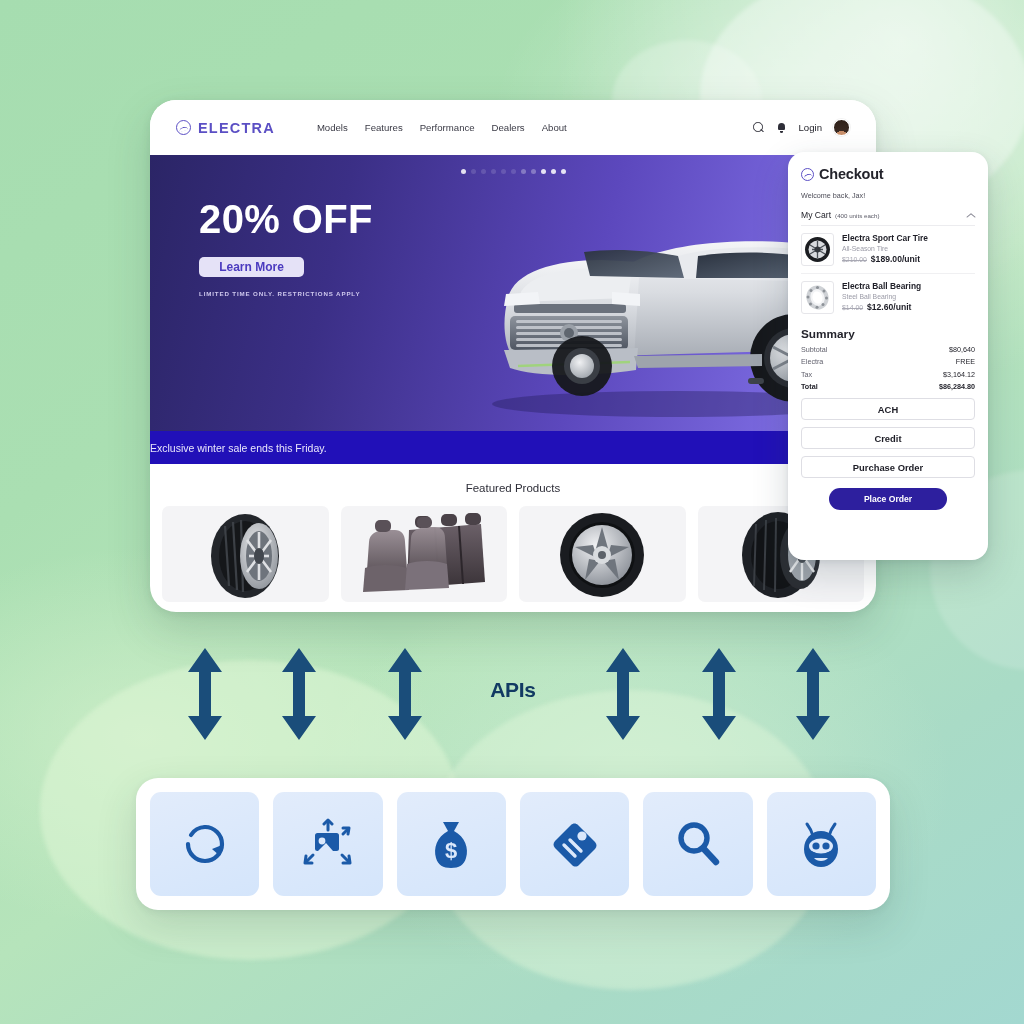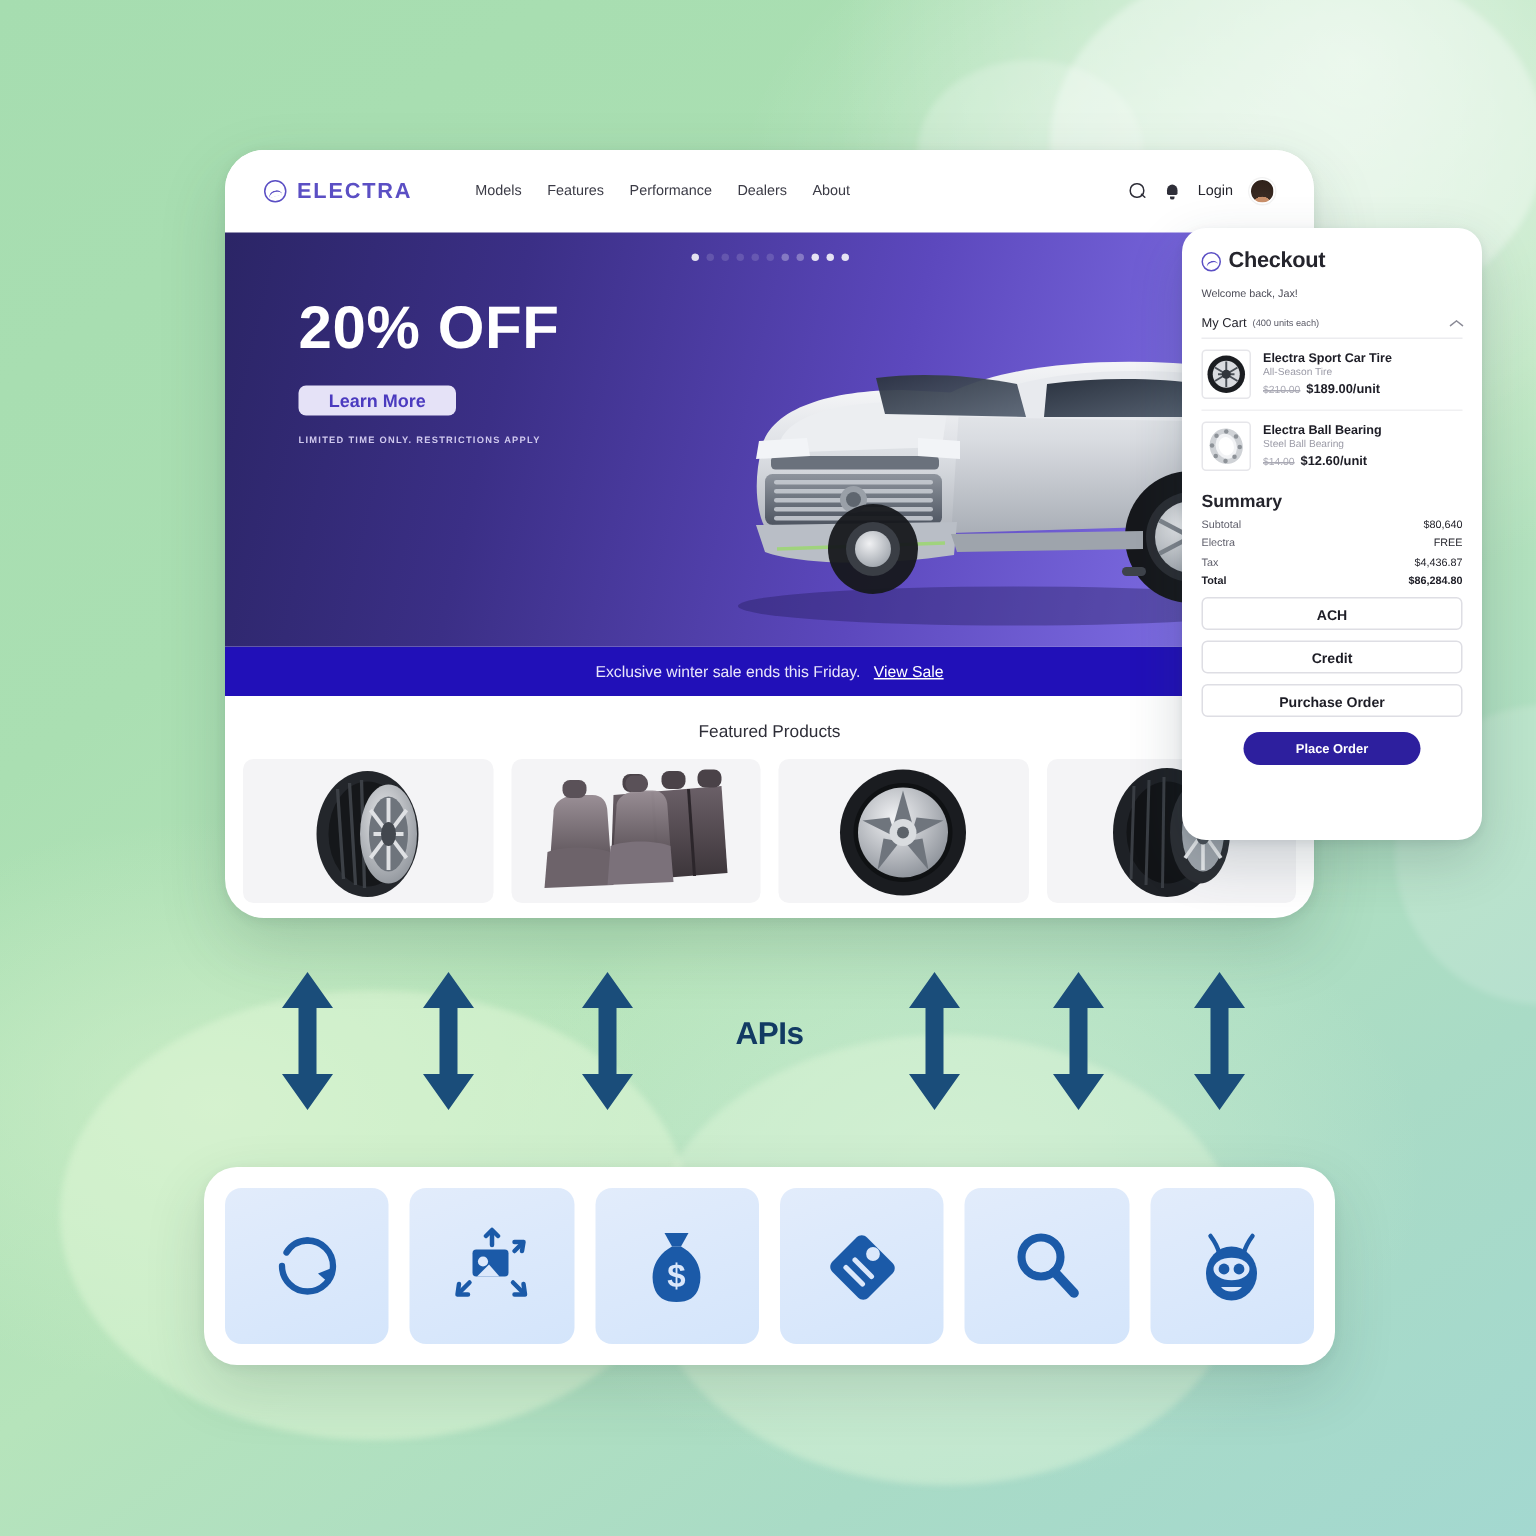--- a/index.html
+++ b/index.html
@@ -103,21 +103,21 @@
     font-size: 12px; font-weight: 700; color: #4b3bbf; border: none; cursor: pointer;
   }
   .hero-fine {
     margin-top: 13px; font-size: 6.2px; letter-spacing: 0.85px; color: #cfc8ee; font-weight: 600;
   }
   
   .suv { position: absolute; right: -6px; bottom: 8px; width: 420px; height: 215px; }
 
   
   .promo {
-    height: 33px; background: #2110b8; display: flex; align-items: center; justify-content: center; gap: 9px;
+    height: 33px; background: #2110b8; display: flex; align-items: center; justify-content: space-between; gap: 9px;
   }
   .promo-txt { font-size: 10.5px; color: #e9e6fb; }
   .promo-link {
     font-size: 10.5px; color: #ffffff; text-decoration: underline; cursor: pointer;
   }
 
   
   .featured-title {
     text-align: center; font-size: 11.5px; color: #2e2e38; padding: 18px 0 12px;
   }
@@ -528,21 +528,21 @@
     <div class="sum-row">
       <span class="k">Subtotal</span>
       <span class="v">$80,640</span>
     </div>
     <div class="sum-row">
       <span class="k">Electra</span>
       <span class="v">FREE</span>
     </div>
     <div class="sum-row">
       <span class="k">Tax</span>
-      <span class="v">$4,436.87</span>
+      <span class="v">$3,164.12</span>
     </div>
     <div class="sum-row total">
       <span class="k">Total</span>
       <span class="v">$86,284.80</span>
     </div>
 
     <button class="pay-btn">ACH</button>
     <button class="pay-btn">Credit</button>
     <button class="pay-btn">Purchase Order</button>
     <button class="place-order">Place Order</button>

